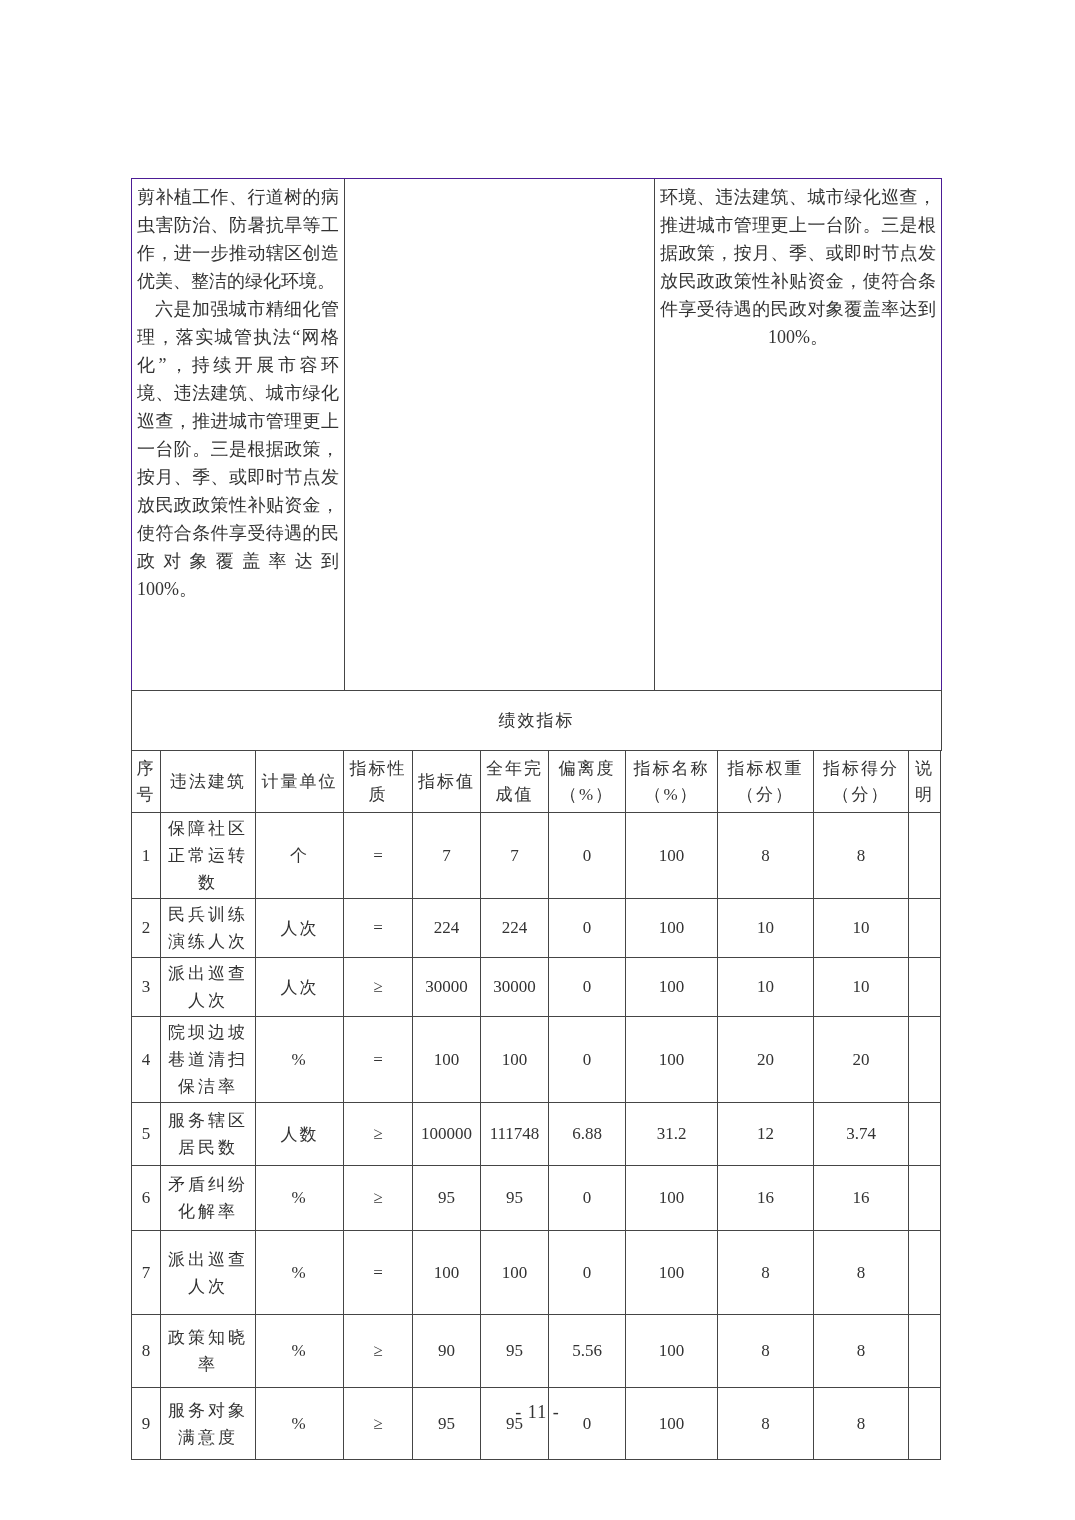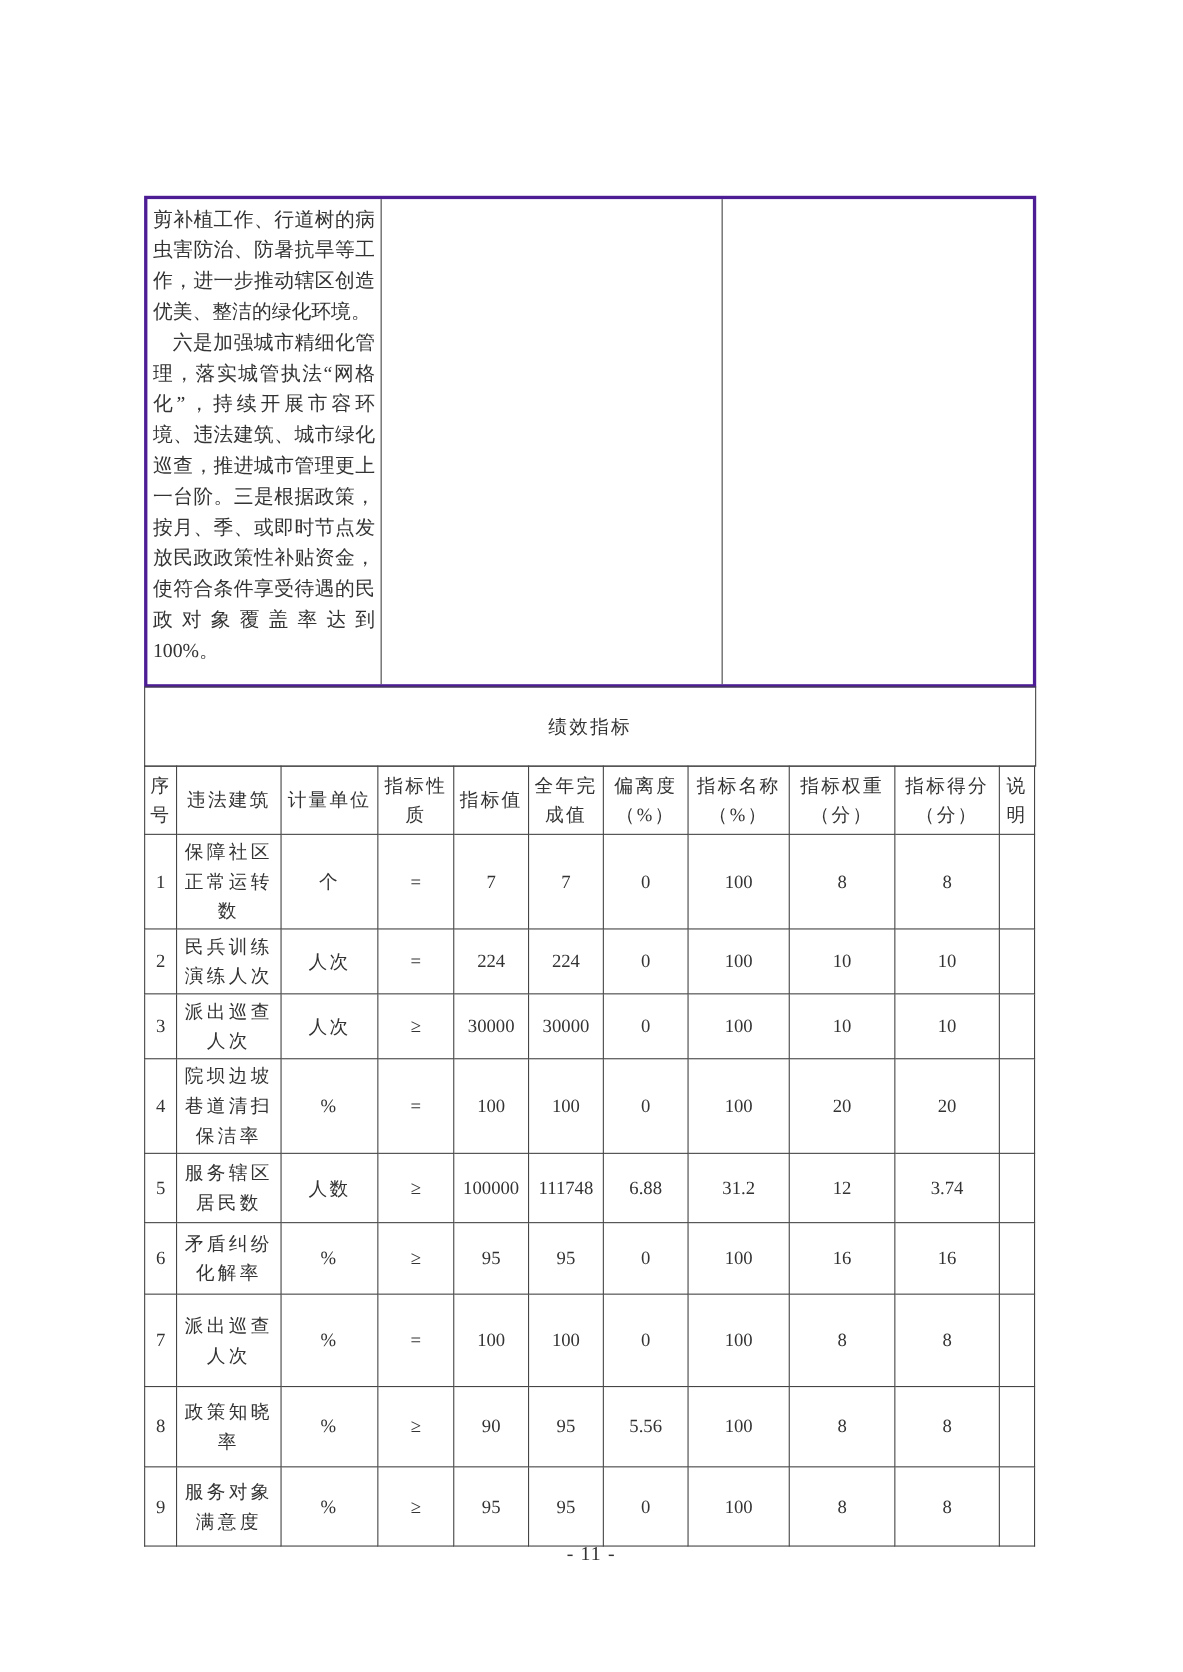--- a/index.html
+++ b/index.html
@@ -12,40 +12,40 @@
     position: relative;
   }
   .doc {
     position: absolute;
     left: 131px; top: 178px;
     width: 811px;
   }
   
   .top-row {
     display: flex;
-    height: 447px;
-    border: 3px solid #4c1d95;
+    height: 513px;
+    border: 1px solid #4c1d95;
   }
   .top-cell {
     padding: 4px 5px 0 5px;
     font-size: 18px;
     line-height: 28px;
     text-align: justify;
     overflow: hidden;
   }
   .top-cell p { margin: 0; }
   .cell-left  { width: 212px; }
   .cell-mid   { width: 311px; border-left: 1px solid #454545; border-right: 1px solid #454545; }
   .cell-right { flex: 1; }
   .indent { text-indent: 18px; }
   .center-last { text-align-last: center; }
   
   .title-row {
     margin-top: -1px;
-    height: 73px;
+    height: 61px;
     border: 1px solid #454545;
     display: flex;
     align-items: center;
     justify-content: center;
     font-size: 17px;
     letter-spacing: 2px;
   }
   
   table.ind {
     margin-top: -1px;
@@ -97,20 +97,23 @@
 <body>
 
 <div class="doc">
 
   <div class="top-row">
     <div class="top-cell cell-left">
       <p>剪补植工作、行道树的病虫害防治、防暑抗旱等工作，进一步推动辖区创造优美、整洁的绿化环境。</p>
       <p class="indent">六是加强城市精细化管理，落实城管执法“网格化”，持续开展市容环境、违法建筑、城市绿化巡查，推进城市管理更上一台阶。三是根据政策，按月、季、或即时节点发放民政政策性补贴资金，使符合条件享受待遇的民政对象覆盖率达到 100%。</p>
     </div>
     <div class="top-cell cell-mid"></div>
+    <div class="top-cell cell-right">
+      <p class="center-last">环境、违法建筑、城市绿化巡查，推进城市管理更上一台阶。三是根据政策，按月、季、或即时节点发放民政政策性补贴资金，使符合条件享受待遇的民政对象覆盖率达到 100%。</p>
+    </div>
   </div>
 
   <div class="title-row">绩效指标</div>
 
   <table class="ind">
     <colgroup>
       <col style="width:29px">
         <col style="width:95px">
         <col style="width:88px">
         <col style="width:69px">

